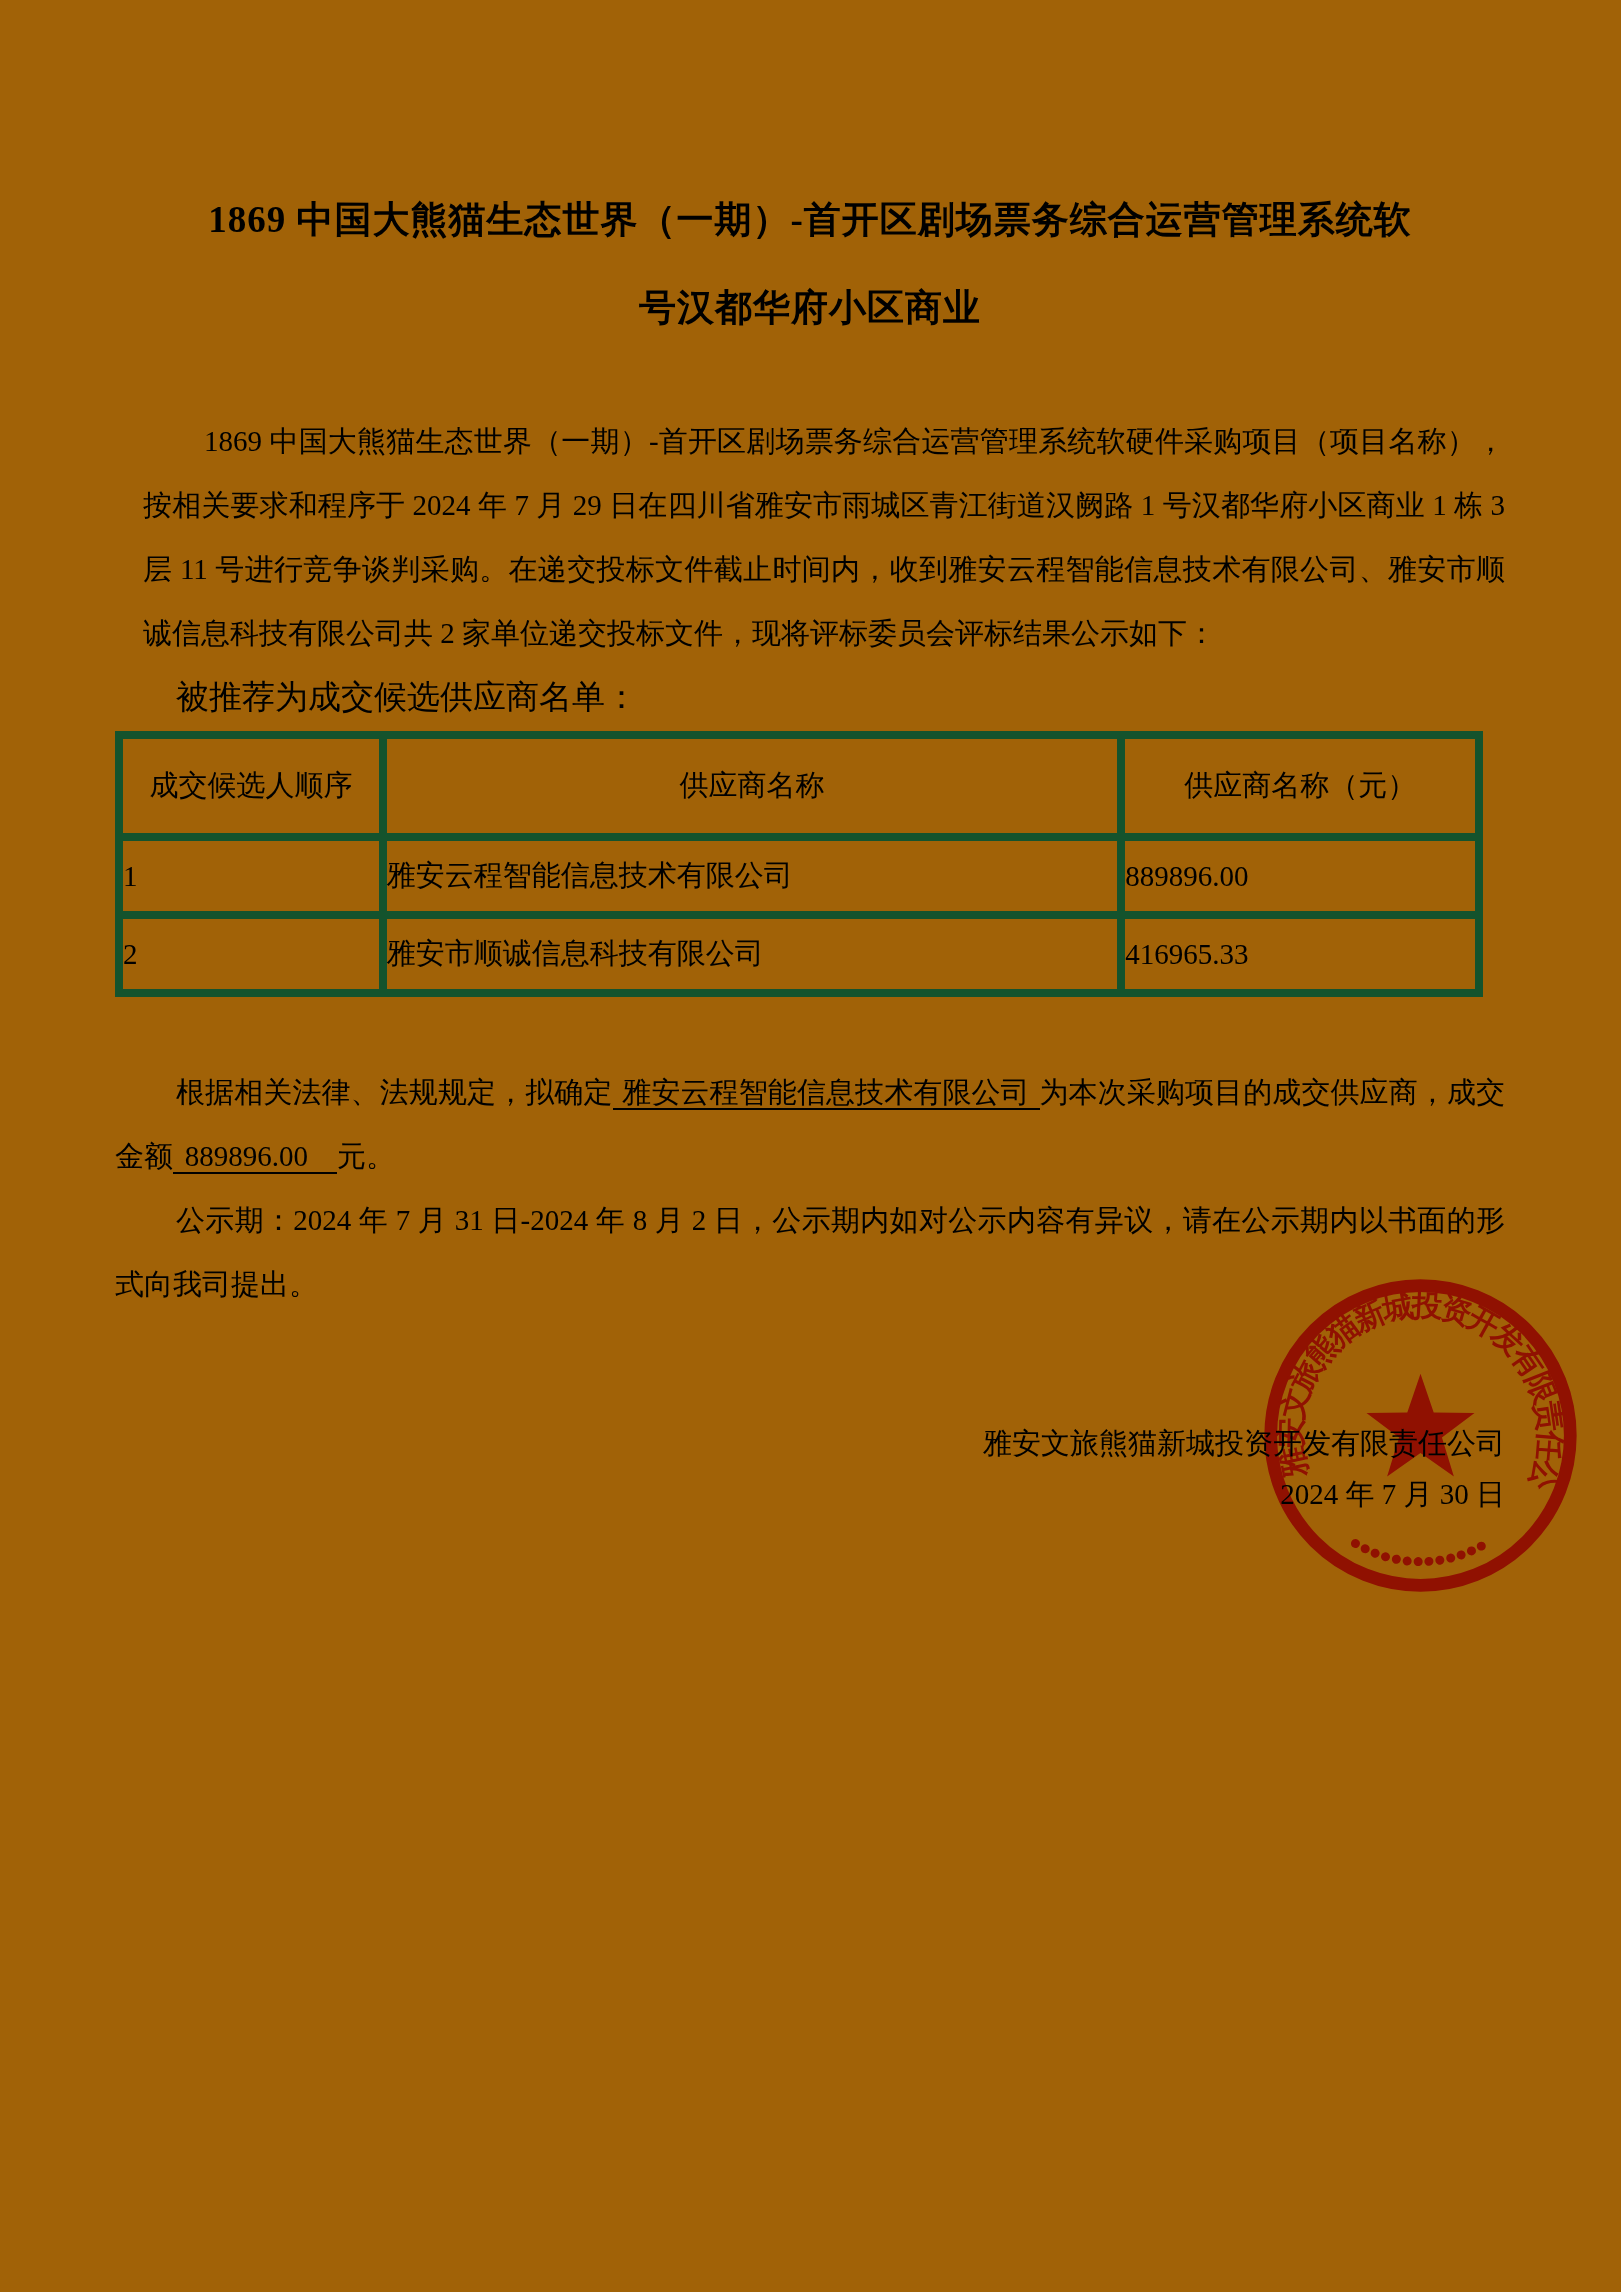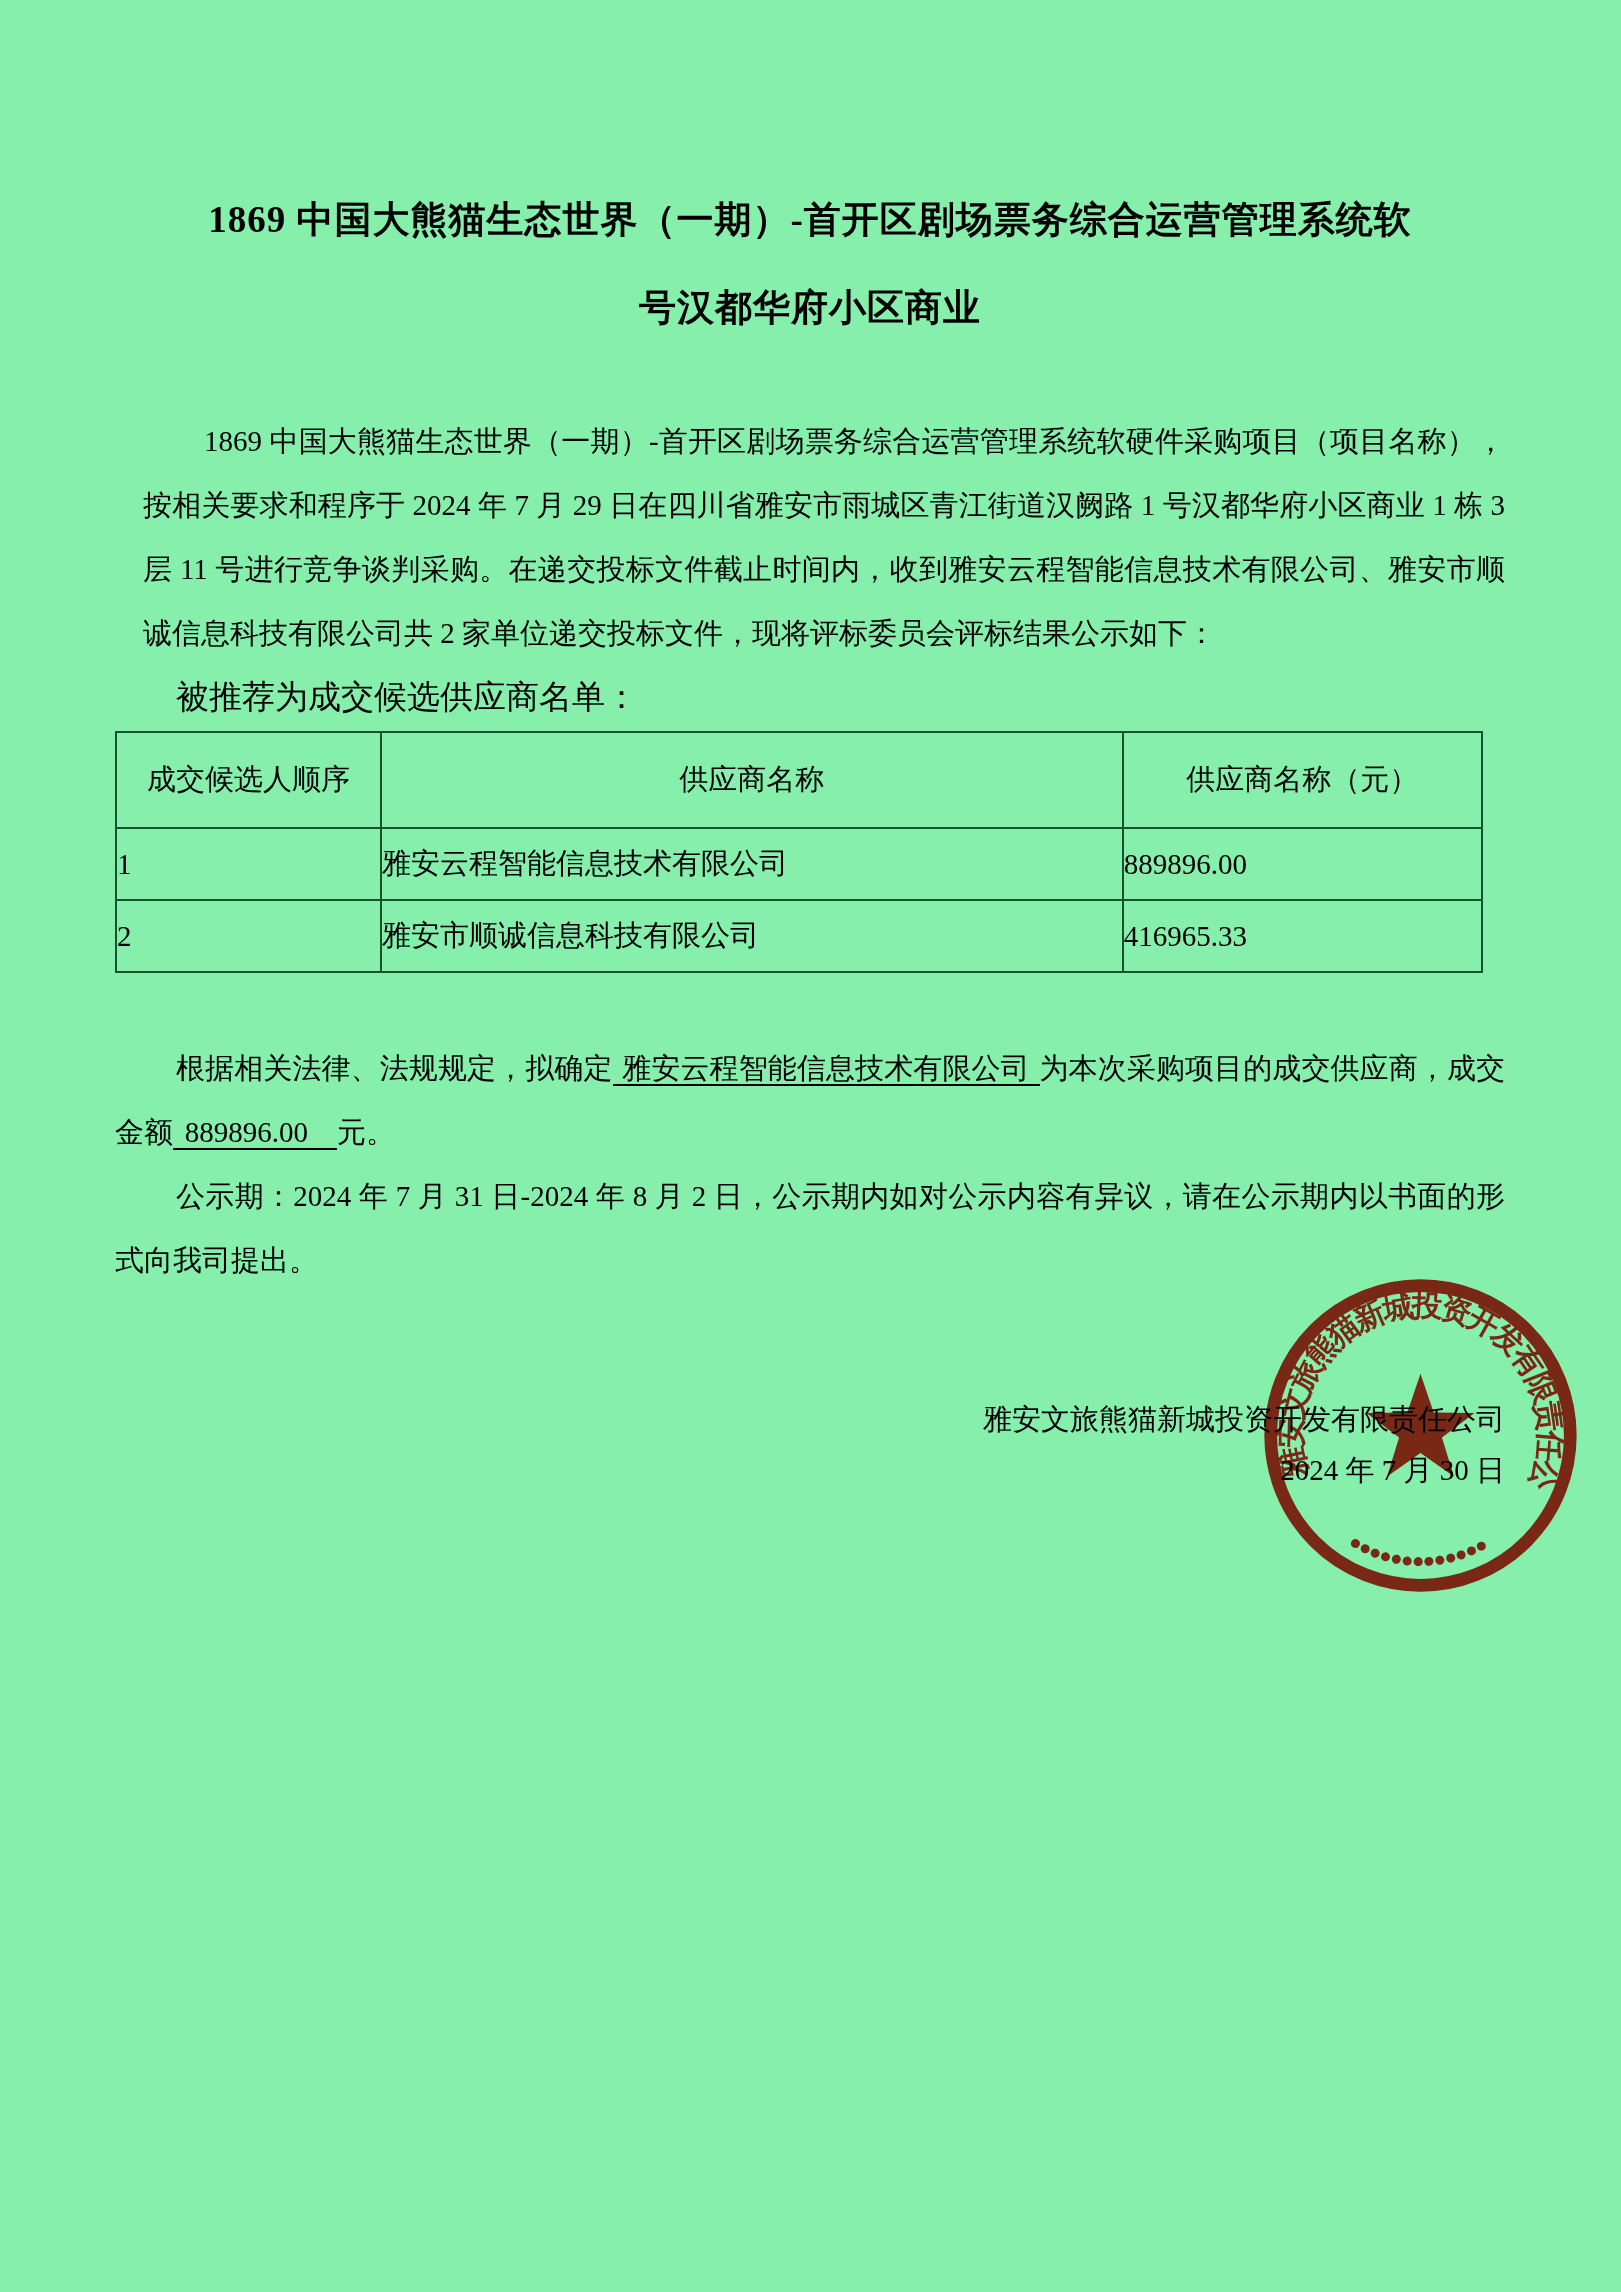--- a/index.html
+++ b/index.html
@@ -1,21 +1,21 @@
 <!DOCTYPE html>
 <html><head>
 <meta charset="utf-8">
 <style>
   html, body { margin: 0; padding: 0; background: #888; }
   .page {
     position: relative;
     width: 1621px;
     height: 2293px;
     margin: 0 auto;
-    background: #86efac;
+    background: #a16207;
     font-family: "Liberation Serif", "DejaVu Serif", serif;
     color: #000000;
     overflow: hidden;
   }
   .content {
     position: absolute;
     left: 115px;
     top: 0;
     width: 1390px;
   }
@@ -42,21 +42,21 @@
     margin: 0;
   }
   table.result-table {
     width: 1368px;
     margin-top: 2px;
     border-collapse: collapse;
     table-layout: fixed;
     font-size: 29px;
   }
   table.result-table th, table.result-table td {
-    border: 2px solid #14532d;
+    border: 8px solid #14532d;
     font-weight: normal;
     padding: 0;
   }
   table.result-table th { height: 94px; }
   table.result-table td { height: 70px; }
   .col-rank  { width: 19.4%; }
   .col-name  { width: 54.3%; }
   .col-price { width: 26.3%; }
   .row-divider-thick td { border-top-width: 2.9px; }
   .award-para { margin-top: 63px; }

